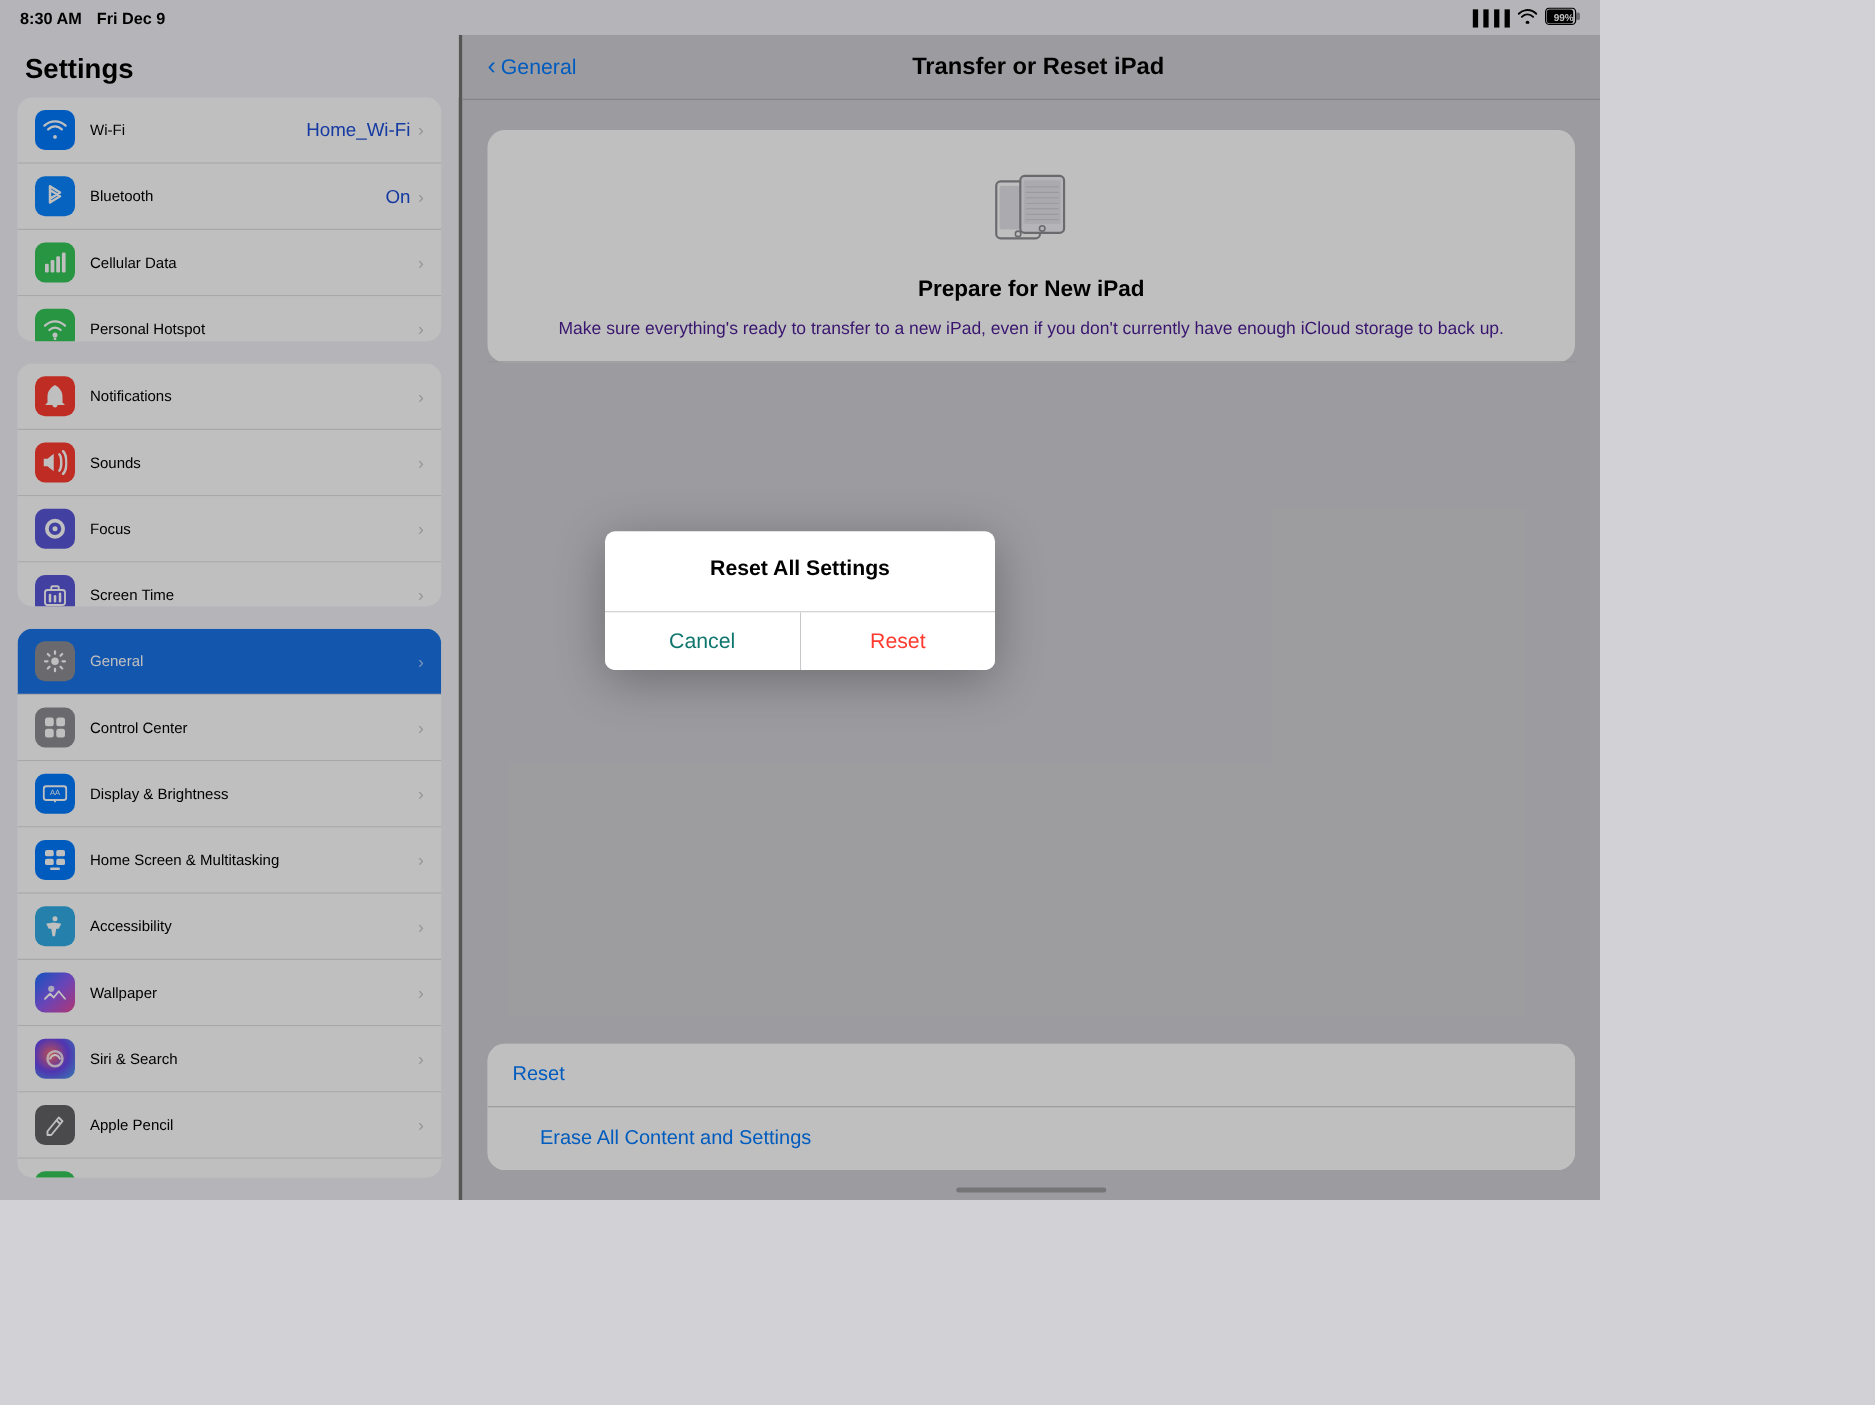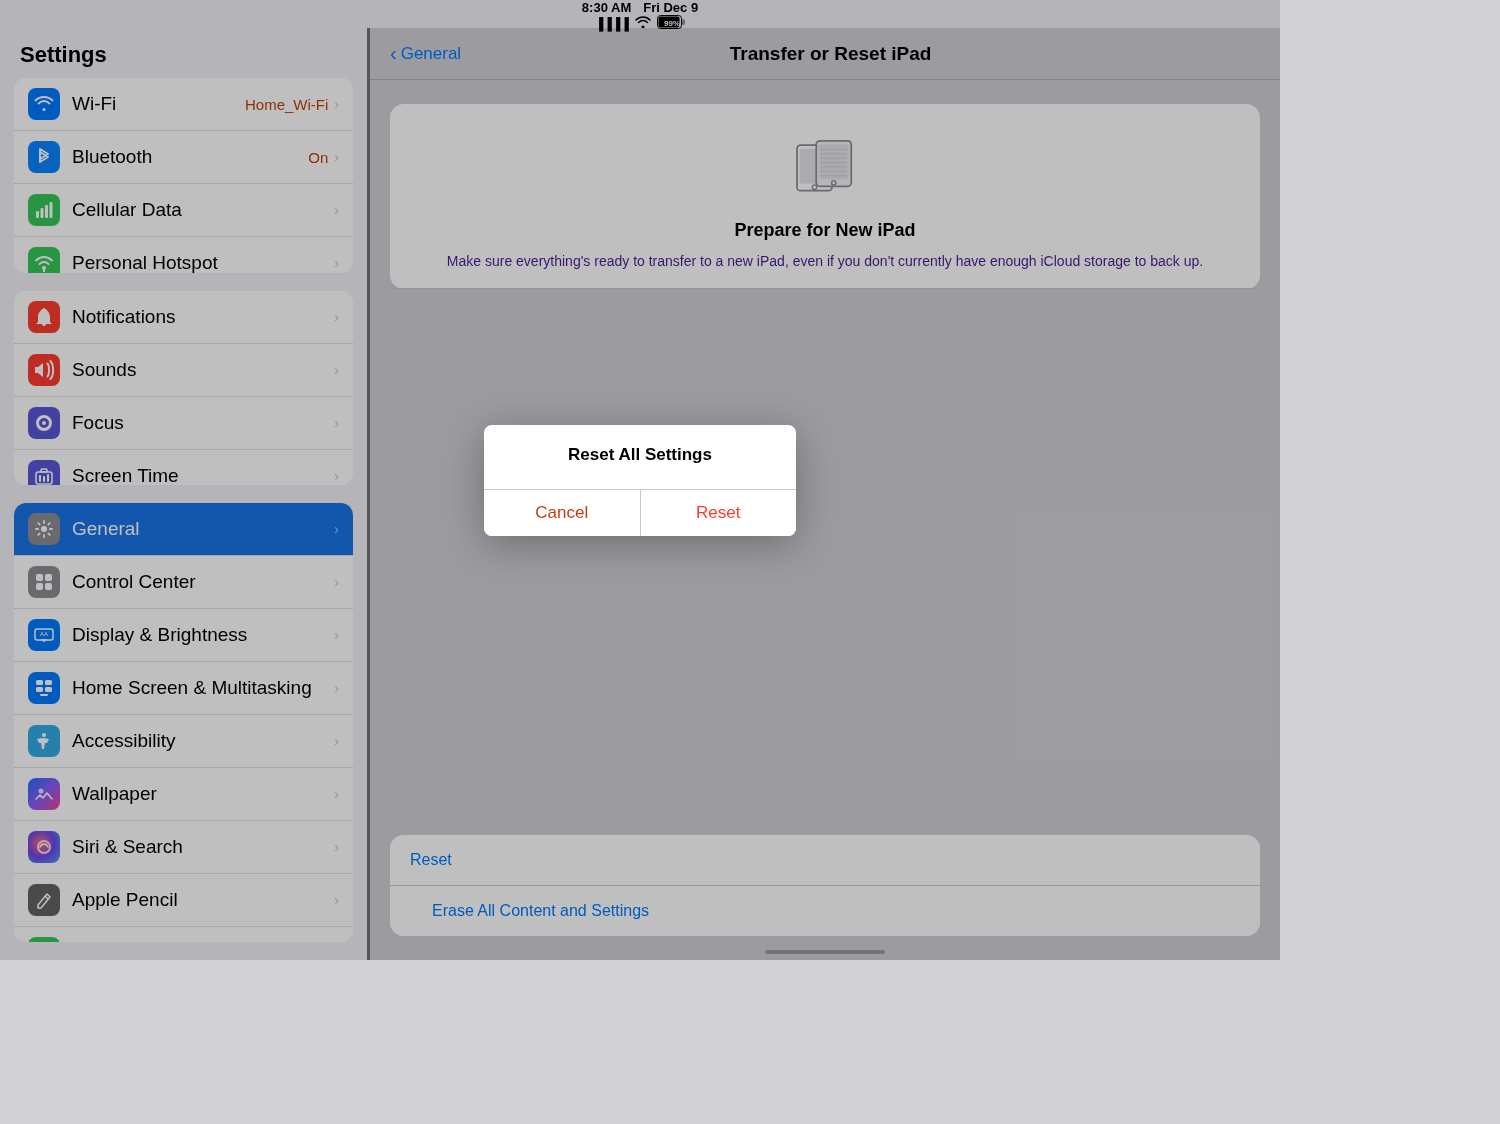--- a/index.html
+++ b/index.html
@@ -18,21 +18,20 @@
       top: 0; left: 0; right: 0;
       height: 28px;
       background: #f2f2f7;
       display: flex;
       align-items: center;
       justify-content: space-between;
       padding: 0 16px;
       font-size: 13px;
       font-weight: 600;
       z-index: 100;
-      flex-direction: column;
     }
     .status-left { display: flex; gap: 12px; align-items: center; }
     .status-right { display: flex; gap: 6px; align-items: center; font-size: 12px; }
 
     
     .app-container {
       position: absolute;
       top: 28px; left: 0; right: 0; bottom: 0;
       display: flex;
     }
@@ -84,26 +83,26 @@
       border-radius: 8px;
       margin-right: 12px;
       display: flex;
       align-items: center;
       justify-content: center;
       flex-shrink: 0;
       font-size: 17px;
     }
     .item-label {
       flex: 1;
-      font-size: 19px;
+      font-size: 12px;
       color: #000;
     }
     .item-value {
       font-size: 15px;
-      color: #c2410c;
+      color: #1d4ed8;
       margin-right: 6px;
     }
     .chevron {
       color: #c7c7cc;
       font-size: 14px;
     }
 
     
     .icon-blue { background: #007aff; }
     .icon-blue2 { background: #0984ff; }
@@ -275,21 +274,21 @@
       flex: 1;
       padding: 13px;
       text-align: center;
       font-size: 17px;
       cursor: pointer;
       background: #fff;
       border: none;
     }
     .dialog-btn:first-child {
       border-right: 0.5px solid #c7c7cc;
-      color: #c2410c;
+      color: #0f766e;
     }
     .dialog-btn.danger { color: #ff3b30; }
 
     
     .ipad-icon svg { width: 70px; height: 70px; }
   </style>
 </head>
 <body>
 
 <div class="status-bar">

